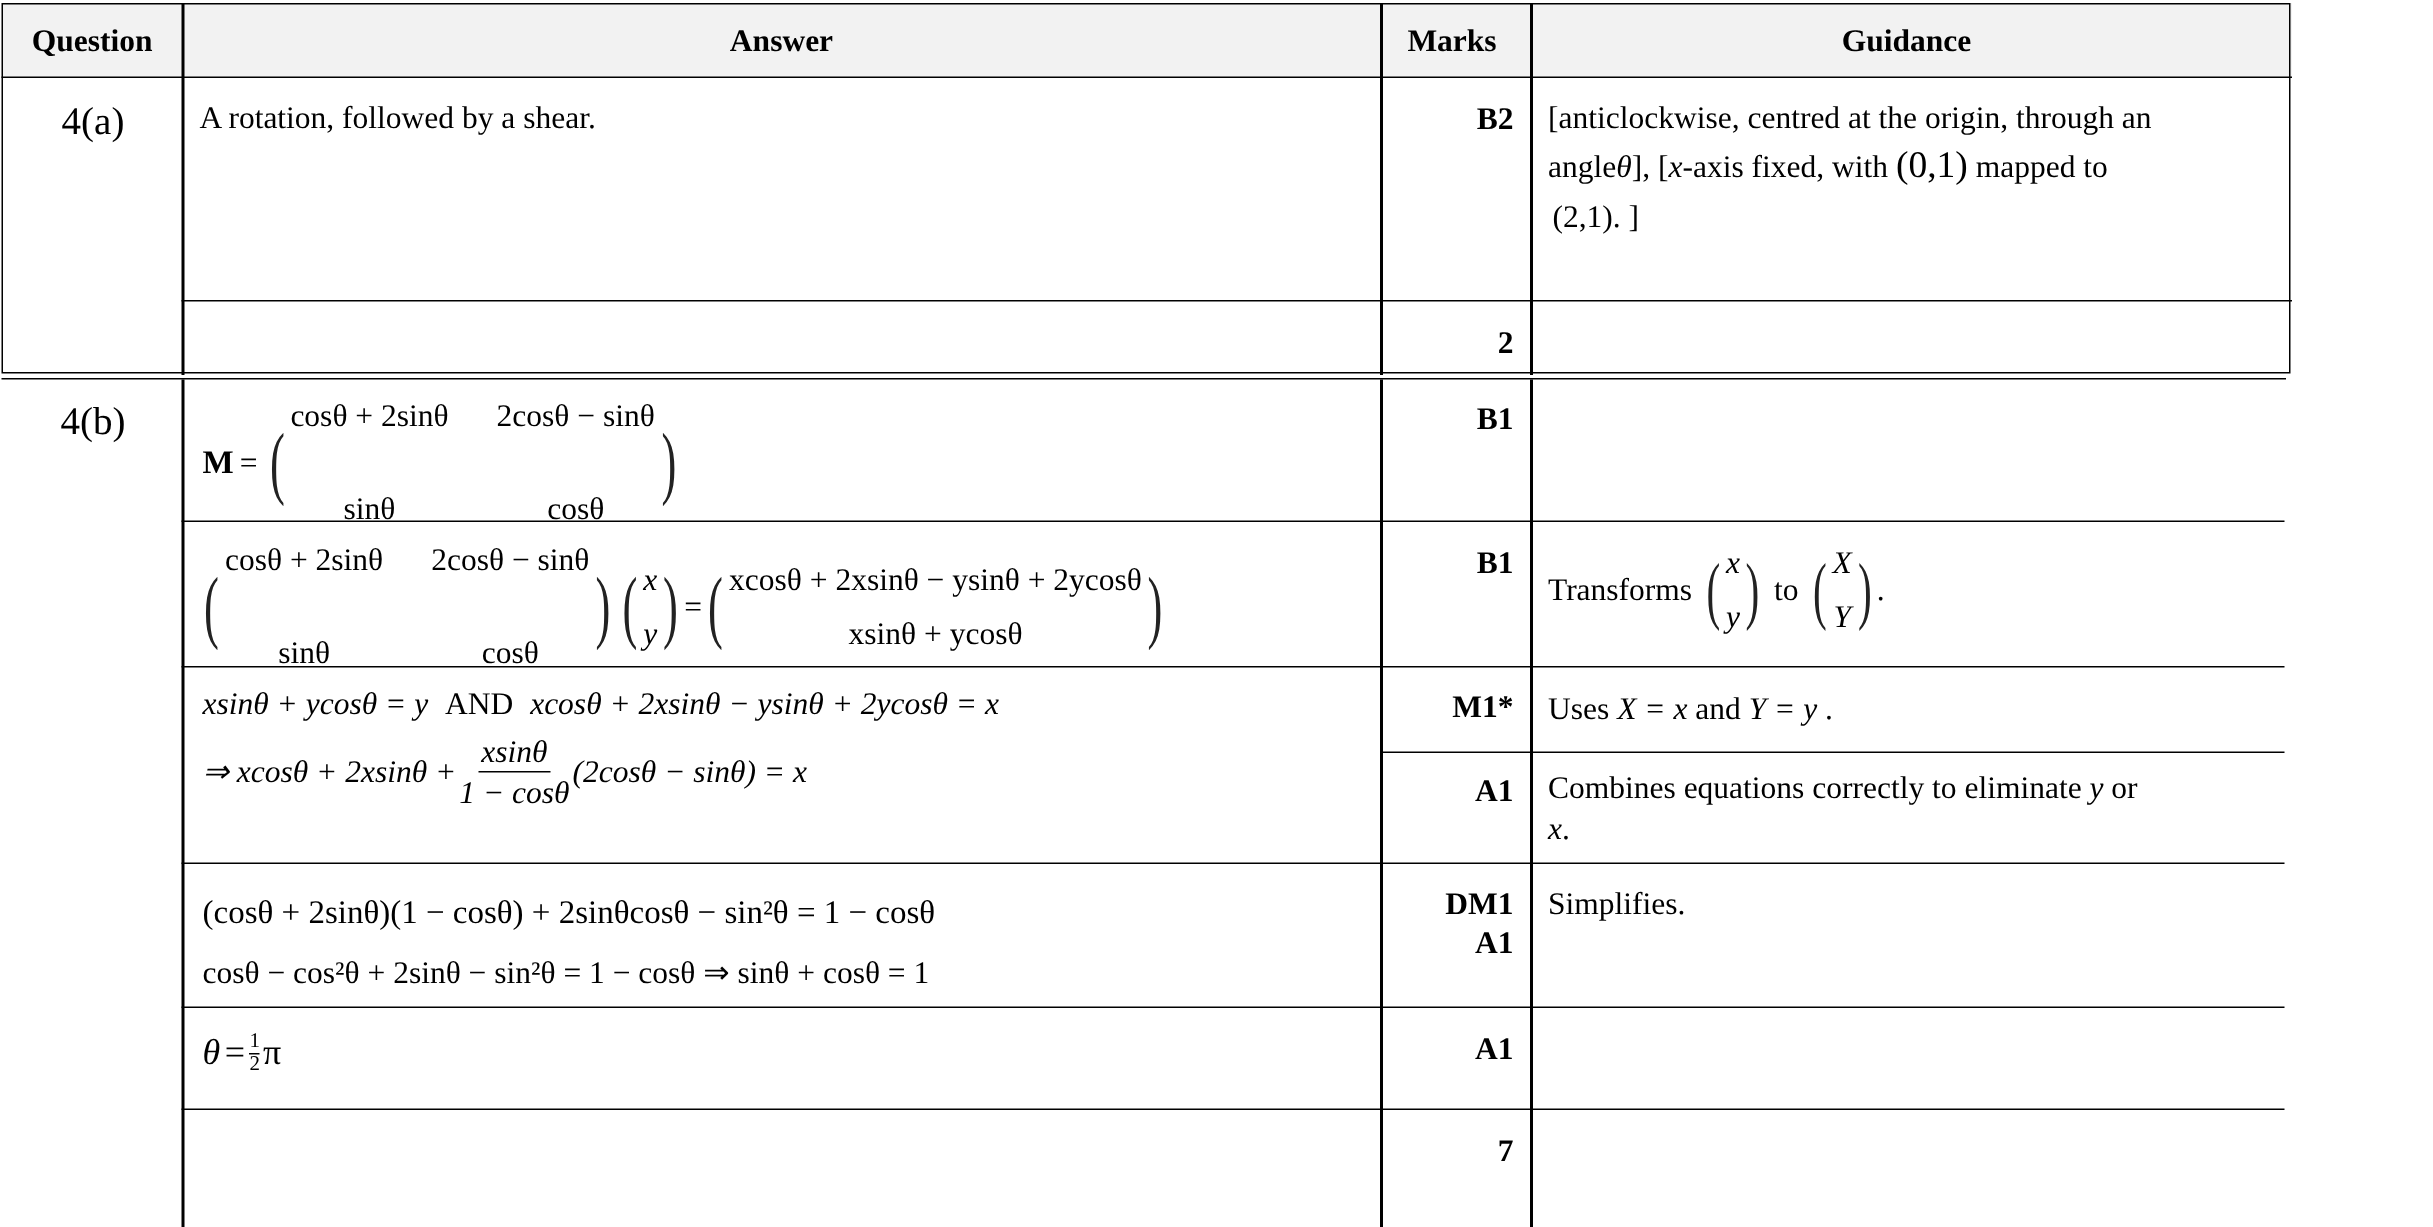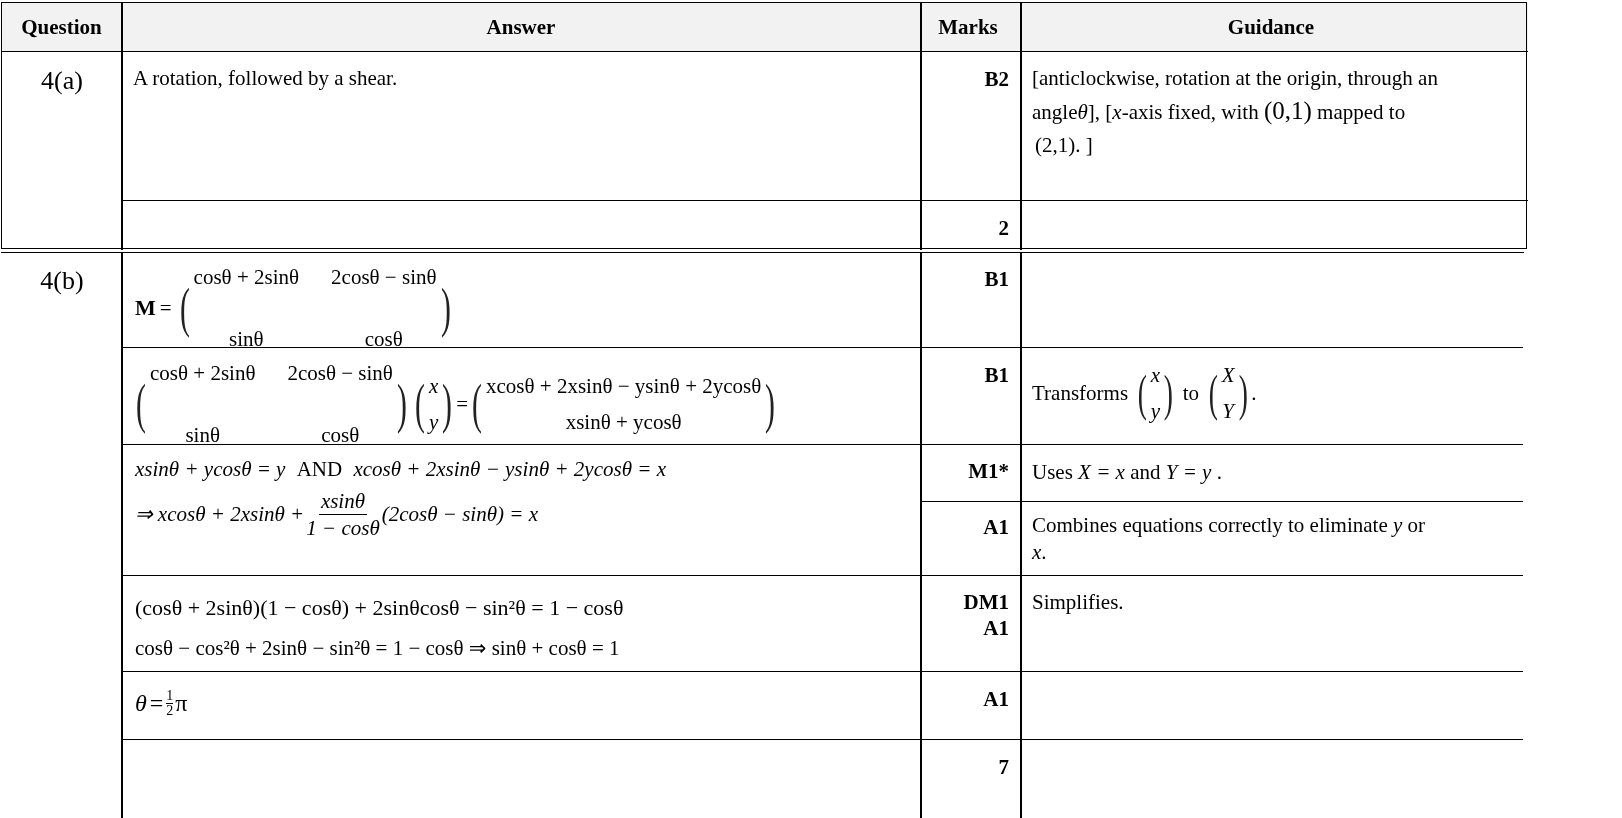--- a/index.html
+++ b/index.html
@@ -45,21 +45,21 @@
   <div class="th" style="left:2px; top:15px; width:119px;">Question</div>
   <div class="th" style="left:122px; top:15px; width:798px;">Answer</div>
   <div class="th" style="left:921px; top:15px; width:94px;">Marks</div>
   <div class="th" style="left:1021px; top:15px; width:500px;">Guidance</div>
 
   <div class="qlabel" style="left:2px; top:66px;">4(a)</div>
   <div class="txt" style="left:133px; top:63px;">A rotation, followed by a shear.</div>
   <div class="mark" style="left:939px; top:66px;">B2</div>
 
   <div class="txt" style="left:1032px; top:63px; width:470px;">
-    <div>[anticlockwise, rotation at the origin, through an</div>
+    <div>[anticlockwise, centred at the origin, through an</div>
     <div style="line-height:36px;">
       <span>angle</span><span class="i">θ</span><span>], [</span><span class="i">x</span><span>-axis fixed, with </span><span style="font-size:25px;">(0,1)</span><span> mapped to</span>
     </div>
     <div style="padding-left:3px;">(2,1). ]</div>
   </div>
 
   <div class="mark" style="left:939px; top:215px;">2</div>
 </div>
 
 <div class="hl" style="left:1px; top:252px; width:1523px;"></div>

